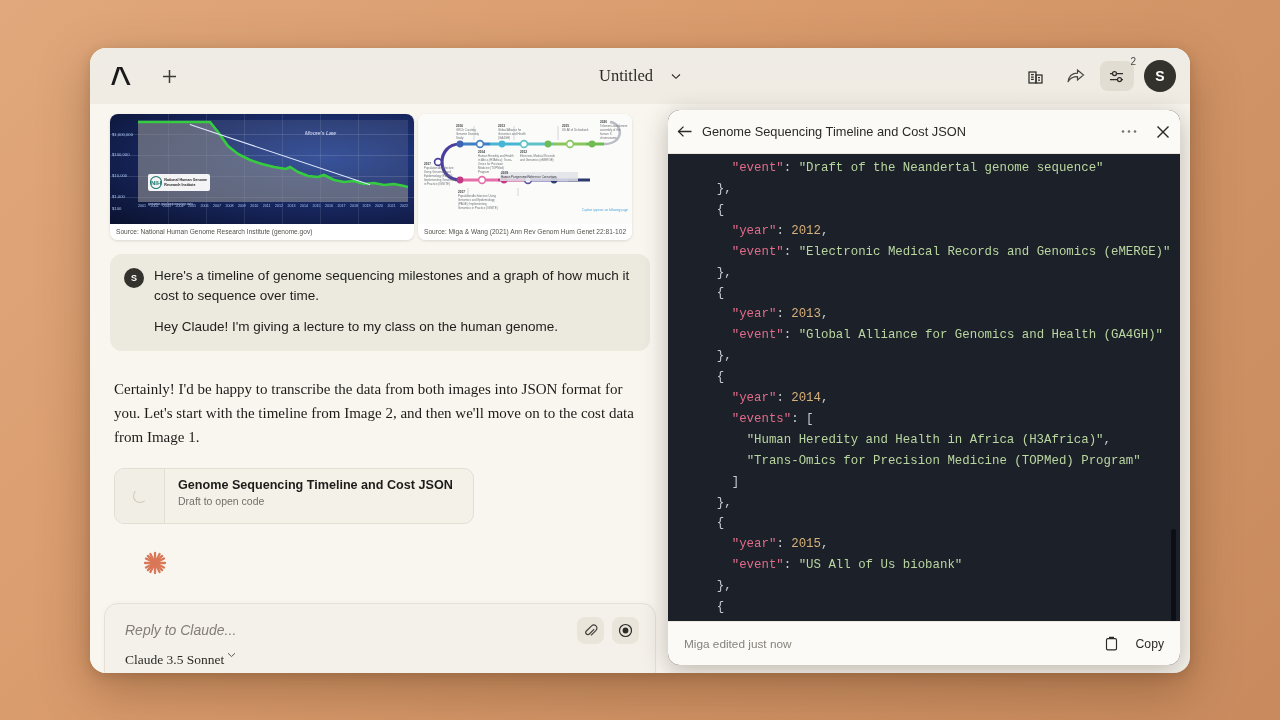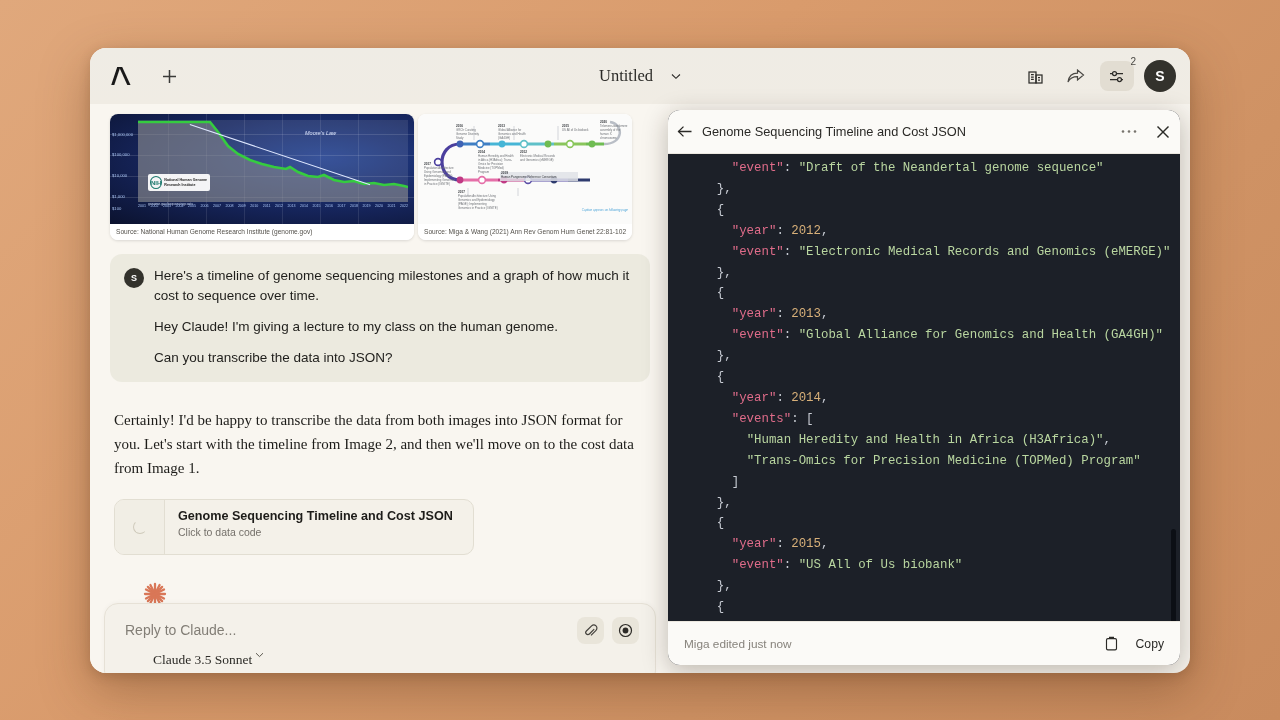--- a/index.html
+++ b/index.html
@@ -159,25 +159,25 @@
 
   .claude-star { margin:26px 0 0 28px; width:26px; height:26px; }
 
   
   .composer {
     position:absolute; left:14px; right:14px; bottom:-12px; height:82px;
     background:#f4f1ea; border:1px solid #e6e1d6; border-radius:14px;
     box-shadow:0 -1px 4px rgba(0,0,0,.03);
   }
   .composer .ph {
-    position:absolute; left:20px; top:18px; font-size:14px; color:#827e76;
+    position:absolute; left:20px; top:18px; font-size:14px; color:#827e76;font-style:italic;
   }
   .composer .model {
     position:absolute; left:20px; top:48px; font-family:"Liberation Serif",serif;
-    font-size:13.5px; color:#2c2b27; display:flex; align-items:flex-start; gap:3px; cursor:pointer;margin-left:28px;
+    font-size:13.5px; color:#2c2b27; display:flex; align-items:flex-start; gap:3px; cursor:pointer;
   }
   .composer .tools { position:absolute; right:16px; top:13px; display:flex; gap:8px; }
   .c-btn {
     width:27px;height:27px;border-radius:8px;background:#e9e5da;
     display:flex;align-items:center;justify-content:center;cursor:pointer;color:#43413c;
   }
 
   
   .code-panel {
     position:absolute; left:578px; top:62px; width:512px; height:555px;
@@ -419,34 +419,33 @@
       </div>
     </div>
 
     <div class="user-bubble">
       <div class="u-avatar">
         <span>S</span>
       </div>
       <div class="u-body">
         <p>Here's a timeline of genome sequencing milestones and a graph of how much it cost to sequence over time.</p>
         <p>Hey Claude! I'm giving a lecture to my class on the human genome.</p>
-        <p>Can you transcribe the data into JSON?</p>
       </div>
     </div>
 
     <div class="assistant">
       <p>Certainly! I'd be happy to transcribe the data from both images into JSON format for you. Let's start with the timeline from Image 2, and then we'll move on to the cost data from Image 1.</p>
 
       <div class="artifact-card">
         <div class="artifact-ico">
           <div class="spinner"></div>
         </div>
         <div class="artifact-txt">
           <div class="artifact-title">Genome Sequencing Timeline and Cost JSON</div>
-          <div class="artifact-sub">Click to data code</div>
+          <div class="artifact-sub">Draft to open code</div>
         </div>
       </div>
 
       <div class="claude-star">
         <svg width="26" height="26" viewBox="0 0 26 26">
           <g stroke="#d97757" stroke-width="2.3" stroke-linecap="round">
             <line x1="13" y1="3" x2="13" y2="23"></line>
             <line x1="3" y1="13" x2="23" y2="13"></line>
             <line x1="5.9" y1="5.9" x2="20.1" y2="20.1"></line>
             <line x1="20.1" y1="5.9" x2="5.9" y2="20.1"></line>

